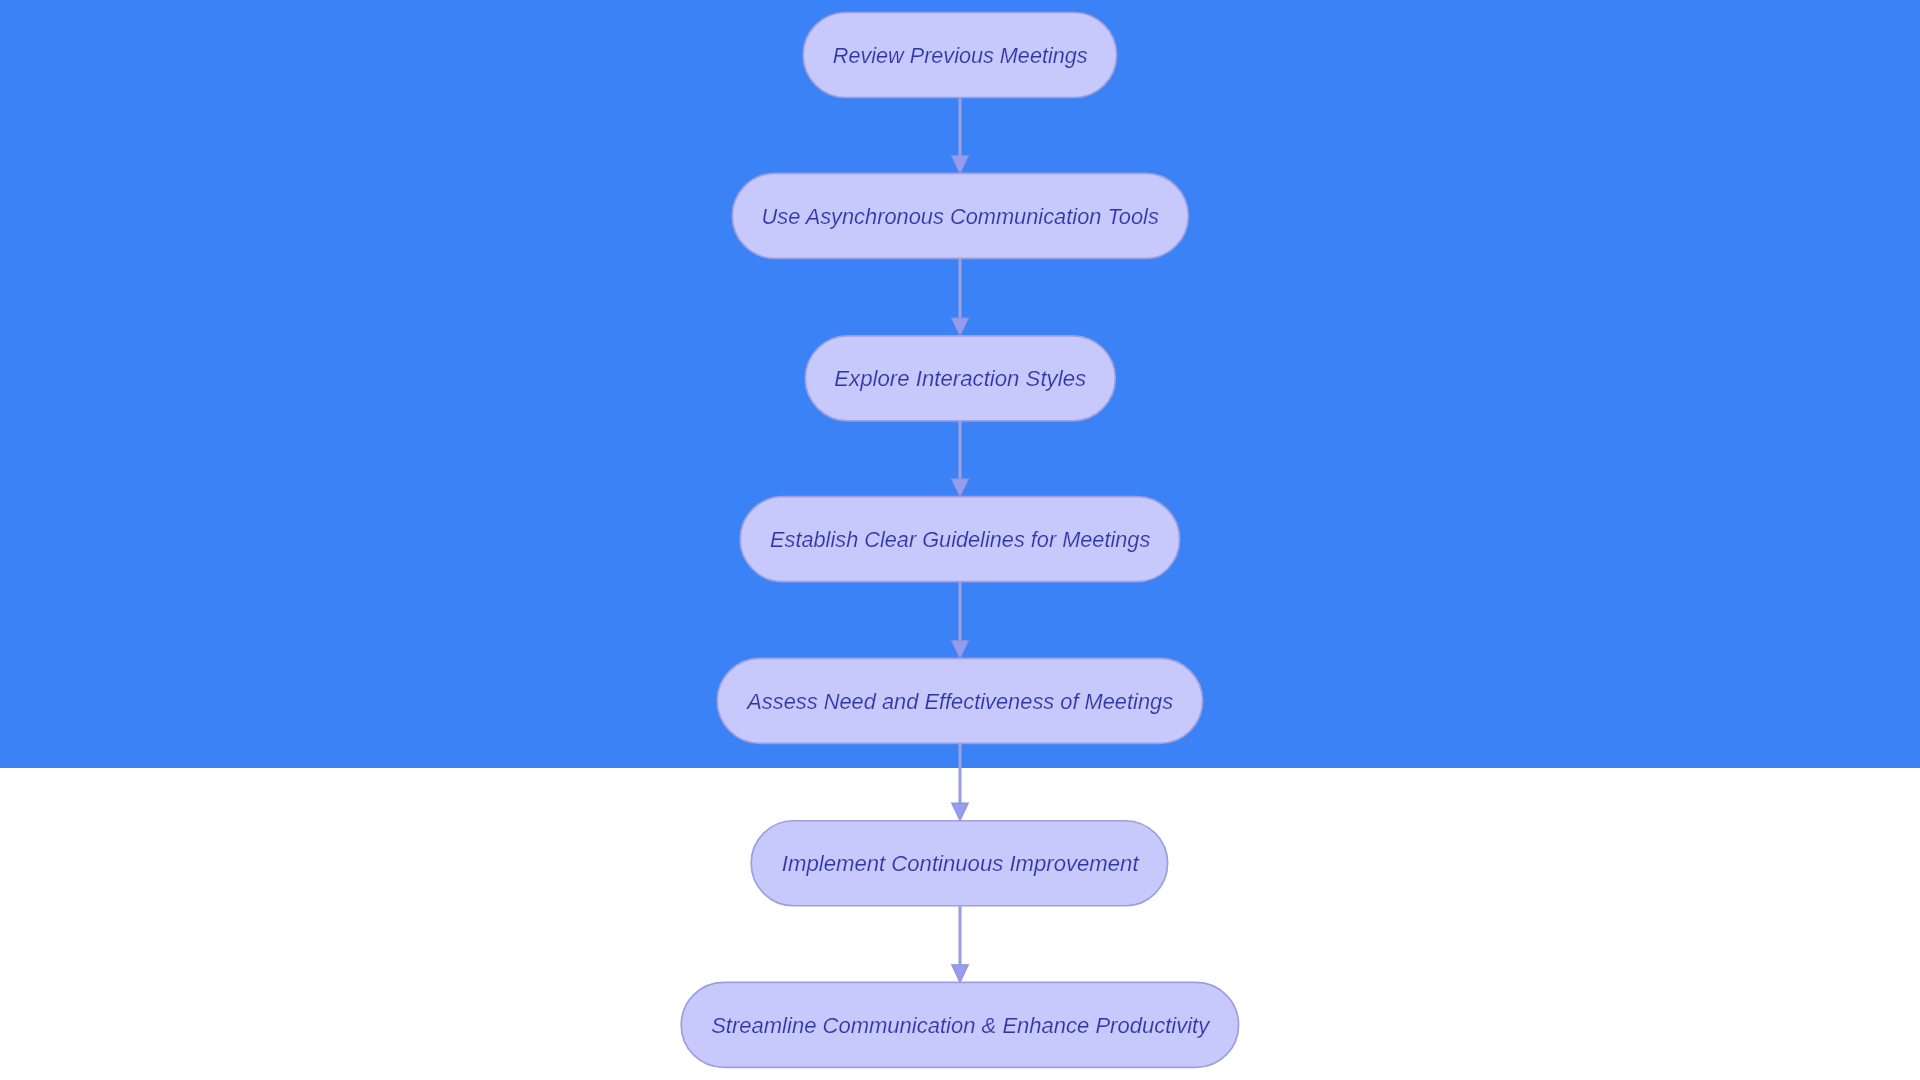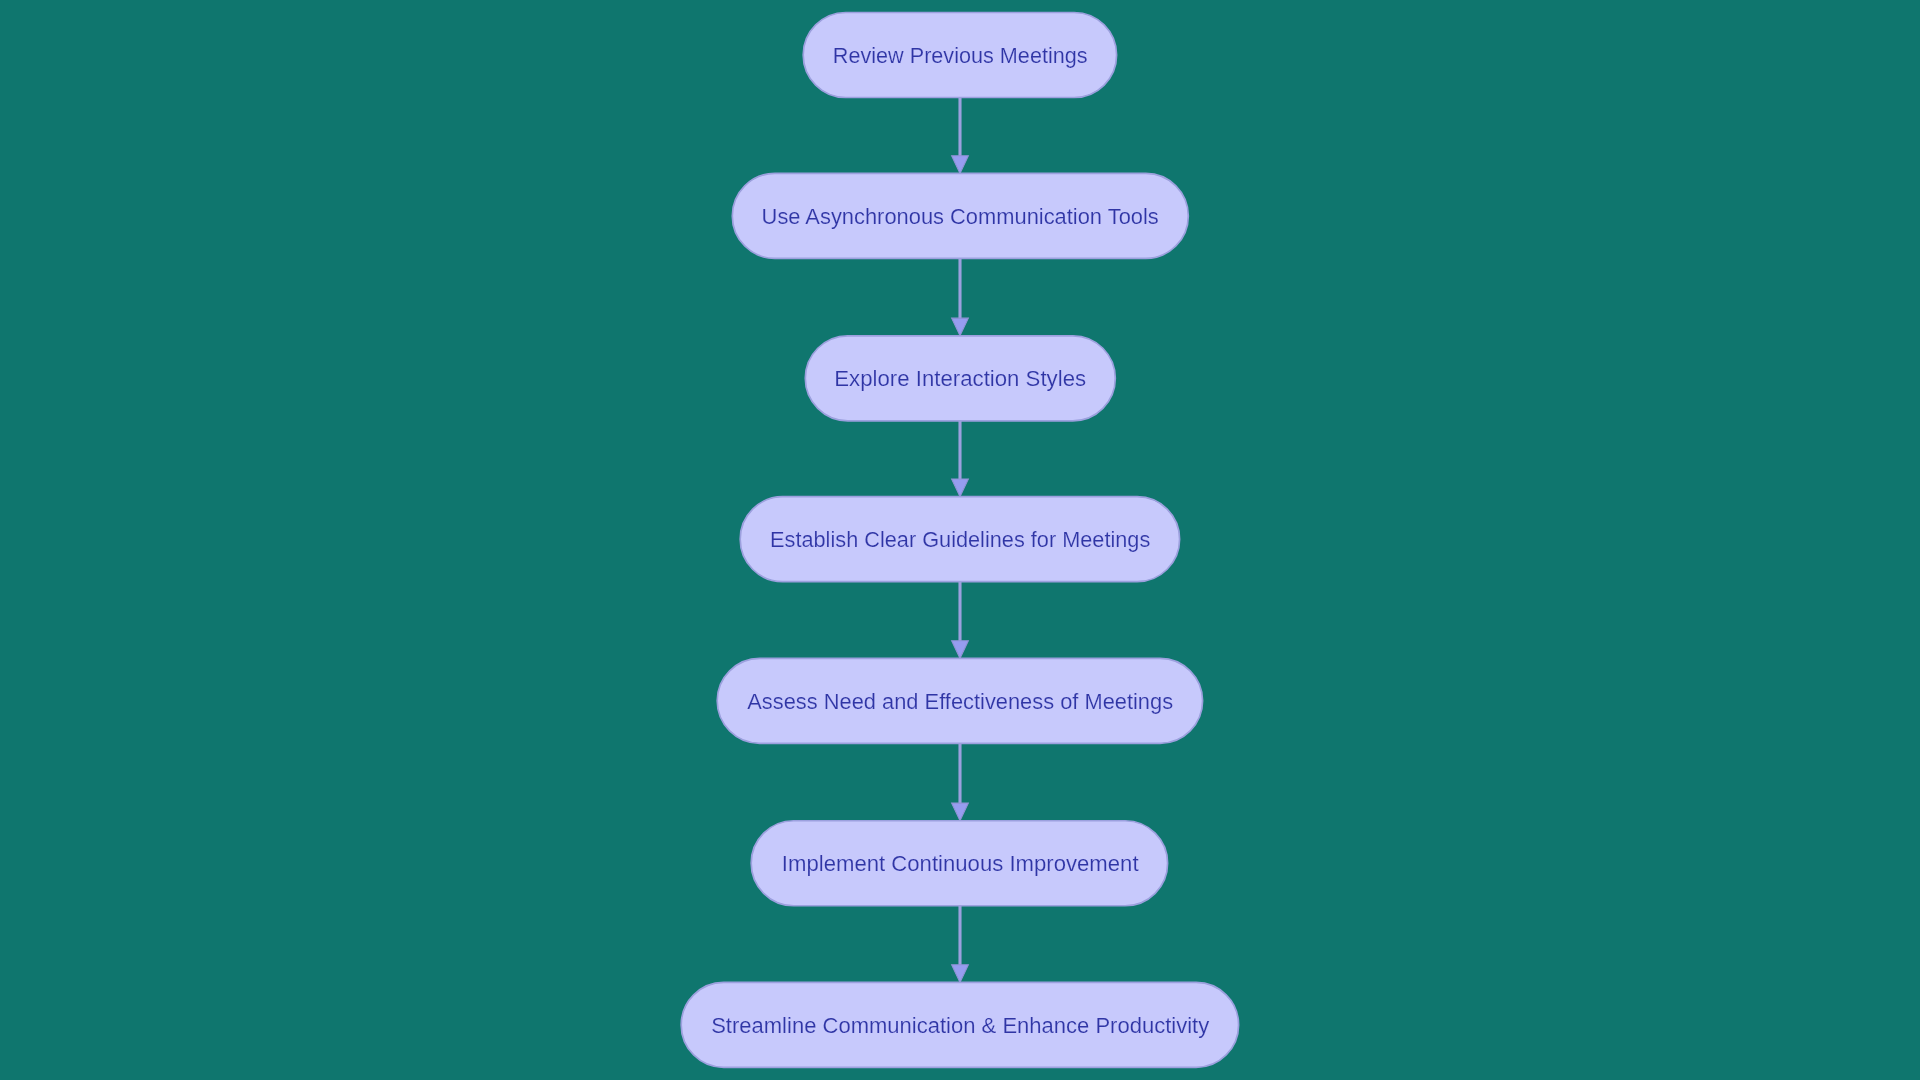--- a/index.html
+++ b/index.html
@@ -1,21 +1,21 @@
 <!DOCTYPE html>
 <html><head>
 <meta charset="utf-8">
 <title>Meeting Efficiency Flowchart</title>
 <style>
   html,body{
     margin:0;padding:0;width:1920px;height:1080px;
     background:#ffffff;overflow:hidden;
     -webkit-font-smoothing:antialiased;
   }
-  #chart-root{position:relative;width:1920px;height:1080px;background:#0f766e;}
+  #chart-root{position:relative;width:1920px;height:768px;background:#3b82f6;font-style:italic;}
   svg.flow{position:absolute;left:0;top:0;width:1920px;height:1080px;display:block;}
   .node-label{
     font-family:"Liberation Sans",sans-serif;
     font-size:22.9px;
     text-anchor:start;
     white-space:pre;
     will-change:opacity;
     paint-order:fill stroke;
   }
   .edge-line{fill:none;}

